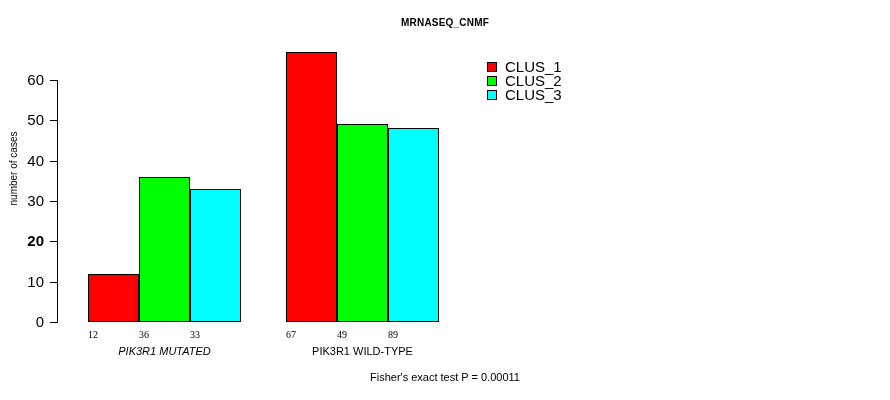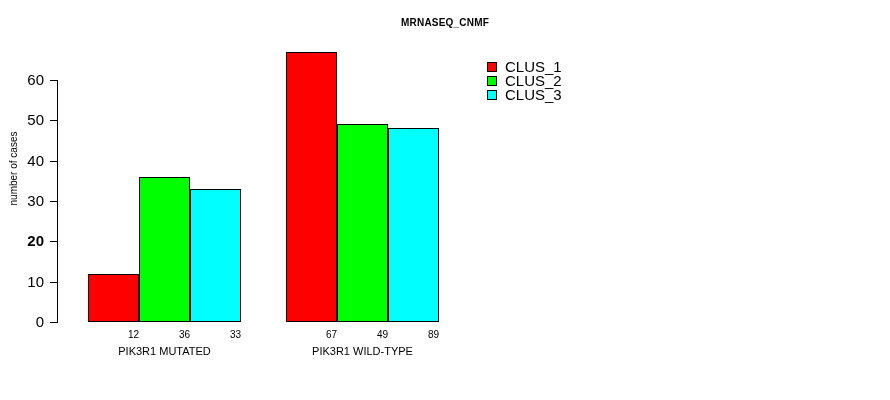--- a/index.html
+++ b/index.html
@@ -70,24 +70,25 @@
     white-space: nowrap;
   }
   
   .bar {
     position: absolute;
     border: 1px solid #000000;
     box-sizing: border-box;
   }
   .barvalue {
     position: absolute;
-    text-align: right;
+    text-align: left;
     font-size: 10px;
     line-height: 10px;
     white-space: nowrap;
+    font-family: Liberation Serif, serif;
   }
   .grouplabel {
     position: absolute;
     text-align: center;
     font-size: 11px;
     line-height: 12px;
     white-space: nowrap;
   }
   
   .legend {
@@ -164,33 +165,34 @@
       <div class="barvalue" style="left: 190px; top: 330px; width: 51px;">33</div>
       <div class="bar" style="left: 286px; top: 51.7667px; width: 51px; height: 270.233px; background: rgb(255, 0, 0);"></div>
       <div class="barvalue" style="left: 286px; top: 330px; width: 51px;">67</div>
       <div class="bar" style="left: 337px; top: 124.367px; width: 51px; height: 197.633px; background: rgb(0, 255, 0);"></div>
       <div class="barvalue" style="left: 337px; top: 330px; width: 51px;">49</div>
       <div class="bar" style="left: 388px; top: 128.4px; width: 51px; height: 193.6px; background: rgb(0, 255, 255);"></div>
       <div class="barvalue" style="left: 388px; top: 330px; width: 51px;">89</div>
     </div>
 
   <div id="group-labels">
-      <div class="grouplabel" style="left: 58px; top: 345px; width: 213px;">PIK3R1 MUTATED</div>
+      <div class="grouplabel" style="left: 58px; top: 345px; width: 213px; font-style: italic;">PIK3R1 MUTATED</div>
       <div class="grouplabel" style="left: 256px; top: 345px; width: 213px;">PIK3R1 WILD-TYPE</div>
     </div>
 
   <div class="legend" id="legend">
       <div class="legend-row">
         <span class="legend-swatch" style="background: rgb(255, 0, 0);"></span>
         <span class="legend-label">CLUS_1</span>
       </div>
       <div class="legend-row">
         <span class="legend-swatch" style="background: rgb(0, 255, 0);"></span>
         <span class="legend-label">CLUS_2</span>
       </div>
       <div class="legend-row">
         <span class="legend-swatch" style="background: rgb(0, 255, 255);"></span>
         <span class="legend-label">CLUS_3</span>
       </div>
     </div>
 
+  <div class="footnote">Fisher's exact test P = 0.00011</div>
 
 </div>
 
 </body></html>

